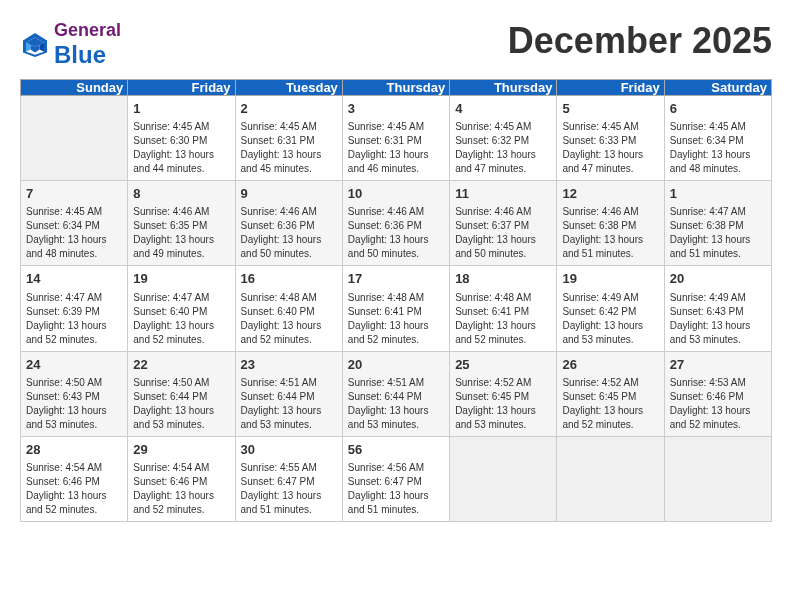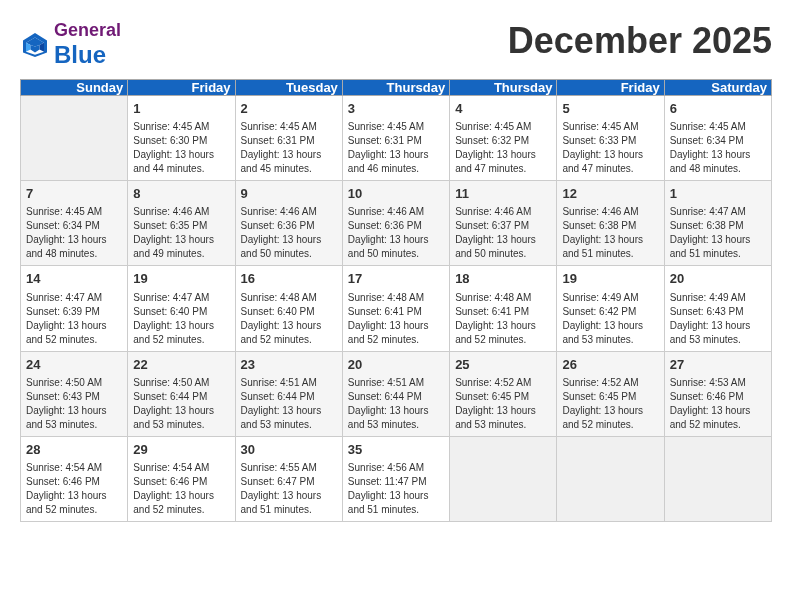--- a/index.html
+++ b/index.html
@@ -335,23 +335,23 @@
 and 52 minutes.</div>
         </td>
         <td>
           <span class="day-num">30</span>
           <div class="cell-text" style="white-space: pre-line;">Sunrise: 4:55 AM
 Sunset: 6:47 PM
 Daylight: 13 hours
 and 51 minutes.</div>
         </td>
         <td>
-          <span class="day-num">35</span>
+          <span class="day-num">56</span>
           <div class="cell-text" style="white-space: pre-line;">Sunrise: 4:56 AM
-Sunset: 11:47 PM
+Sunset: 6:47 PM
 Daylight: 13 hours
 and 51 minutes.</div>
         </td>
         <td class="empty"></td>
         <td class="empty"></td>
         <td class="empty"></td>
       </tr>
     </tbody>
 </table>
 

